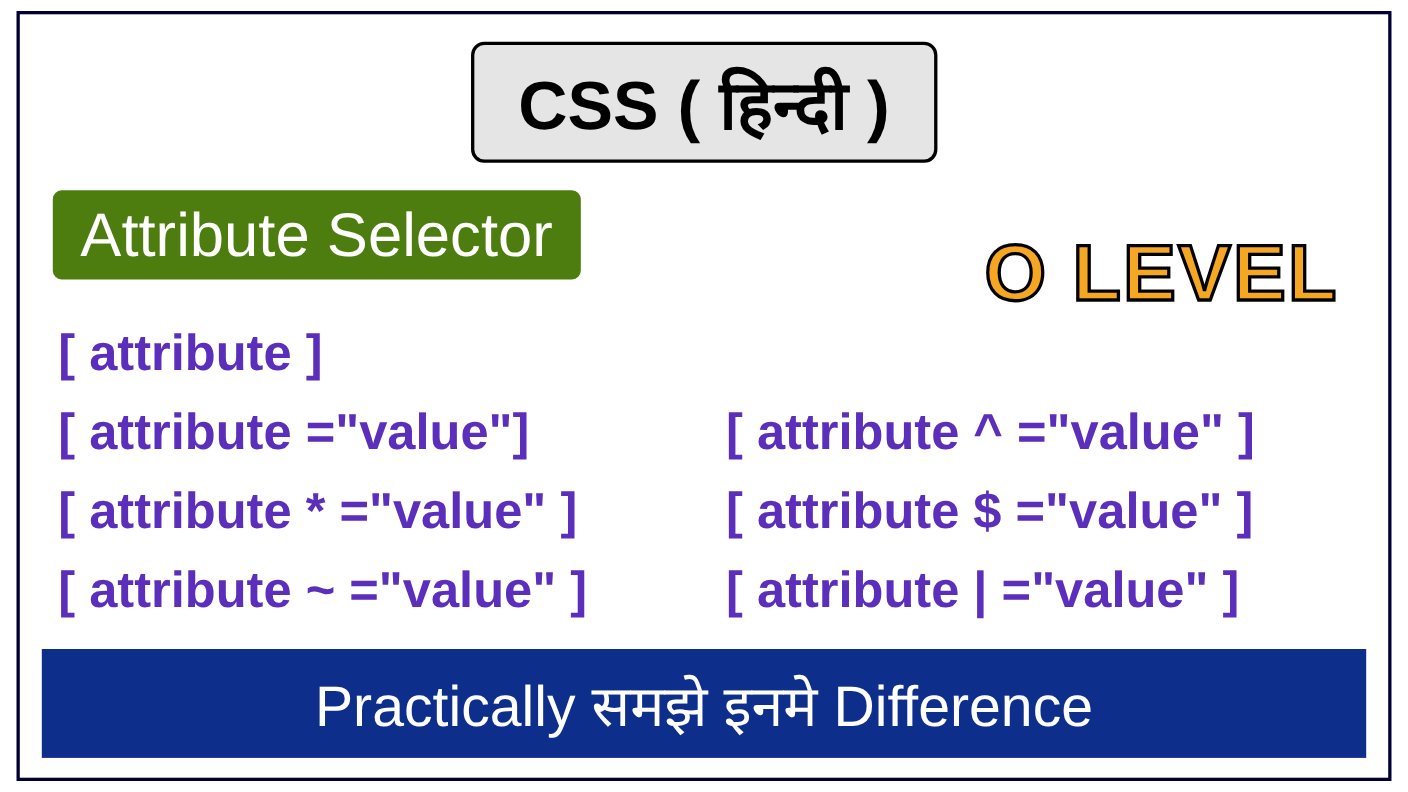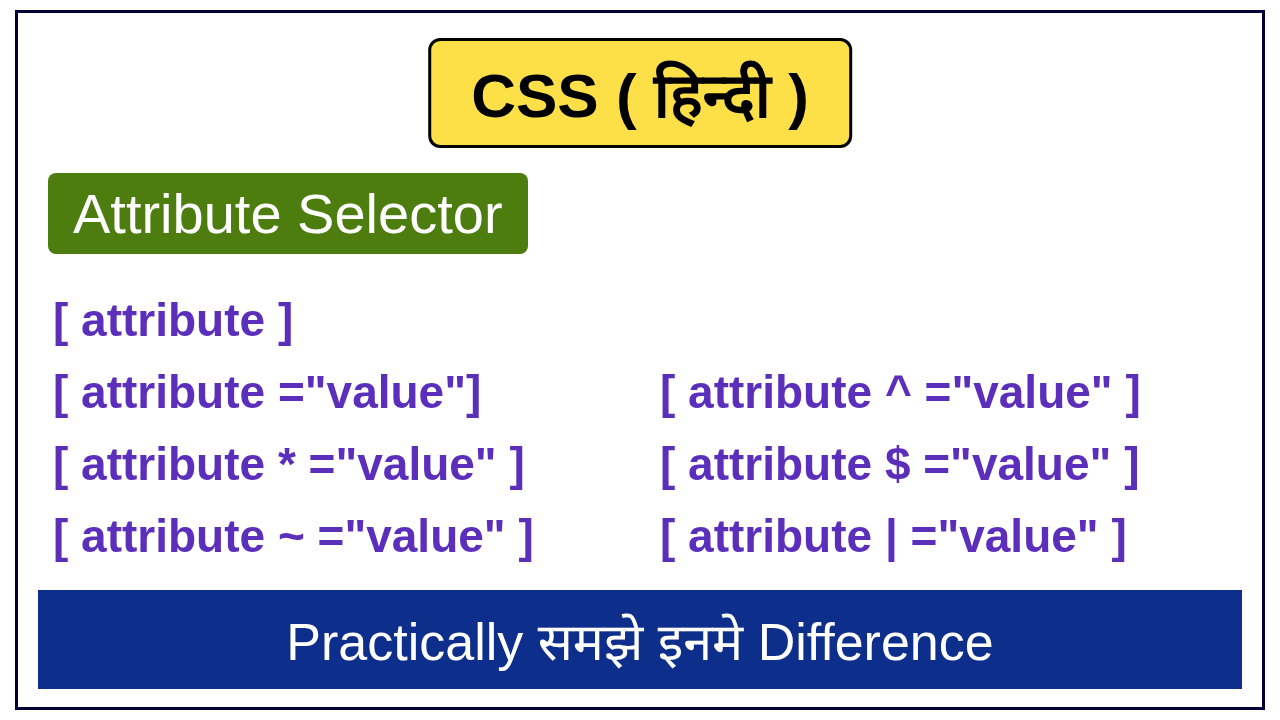--- a/index.html
+++ b/index.html
@@ -17,21 +17,21 @@
     left: 15px;
     right: 15px;
     bottom: 10px;
     border: 3px solid #000033;
   }
   .title-badge {
     position: absolute;
     top: 25px;
     left: 50%;
     transform: translateX(-50%);
-    background: #fde047;
+    background: #e5e5e5;
     border: 3px solid #000;
     border-radius: 12px;
     padding: 10px 40px;
     font-size: 62px;
     font-weight: bold;
     color: #000;
   }
   .subtitle-badge {
     position: absolute;
     top: 160px;
@@ -90,20 +90,23 @@
 <div class="frame">
 
   <div class="title-badge">
     <span>CSS ( हिन्दी )</span>
   </div>
 
   <div class="subtitle-badge">
     <span>Attribute Selector</span>
   </div>
 
+  <div class="level-badge">
+    <span>O LEVEL</span>
+  </div>
 
   <div class="selectors">
     <div class="selector-item first">[ attribute ]</div>
     <div class="selector-item">[ attribute ="value"]</div>
     <div class="selector-item">[ attribute ^ ="value" ]</div>
     <div class="selector-item">[ attribute * ="value" ]</div>
     <div class="selector-item">[ attribute $ ="value" ]</div>
     <div class="selector-item">[ attribute ~ ="value"  ]</div>
     <div class="selector-item">[ attribute | ="value" ]</div>
   </div>

